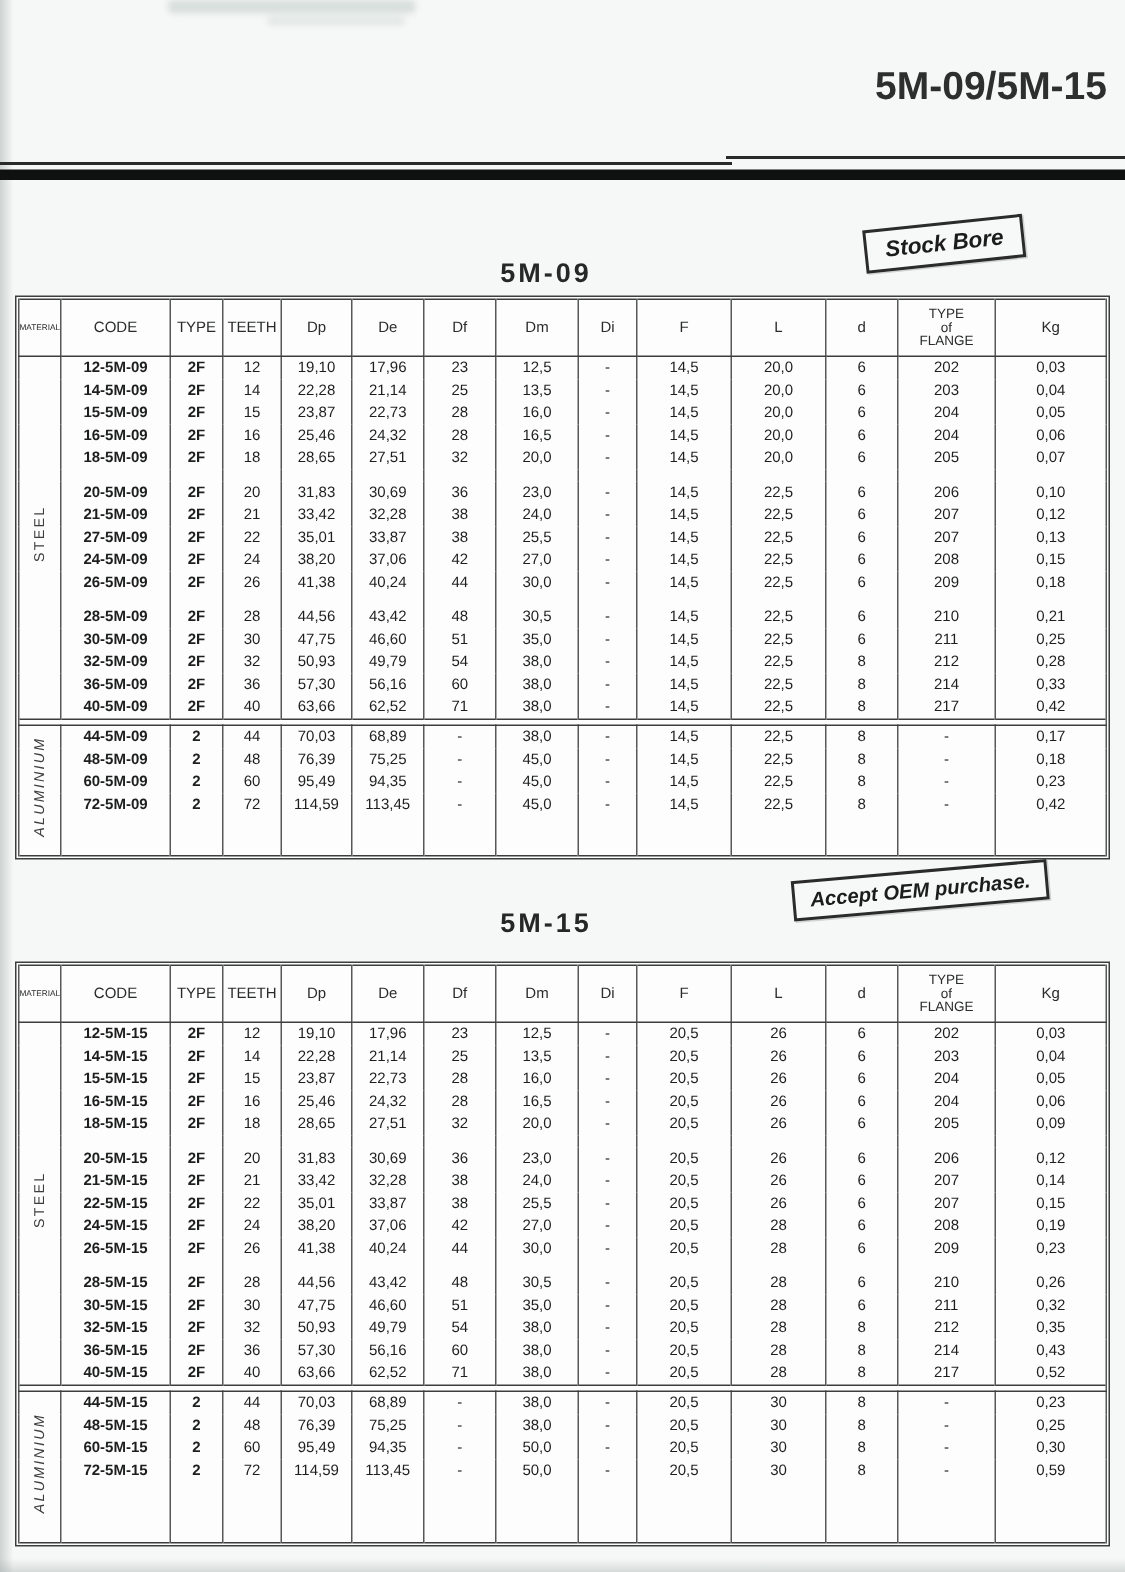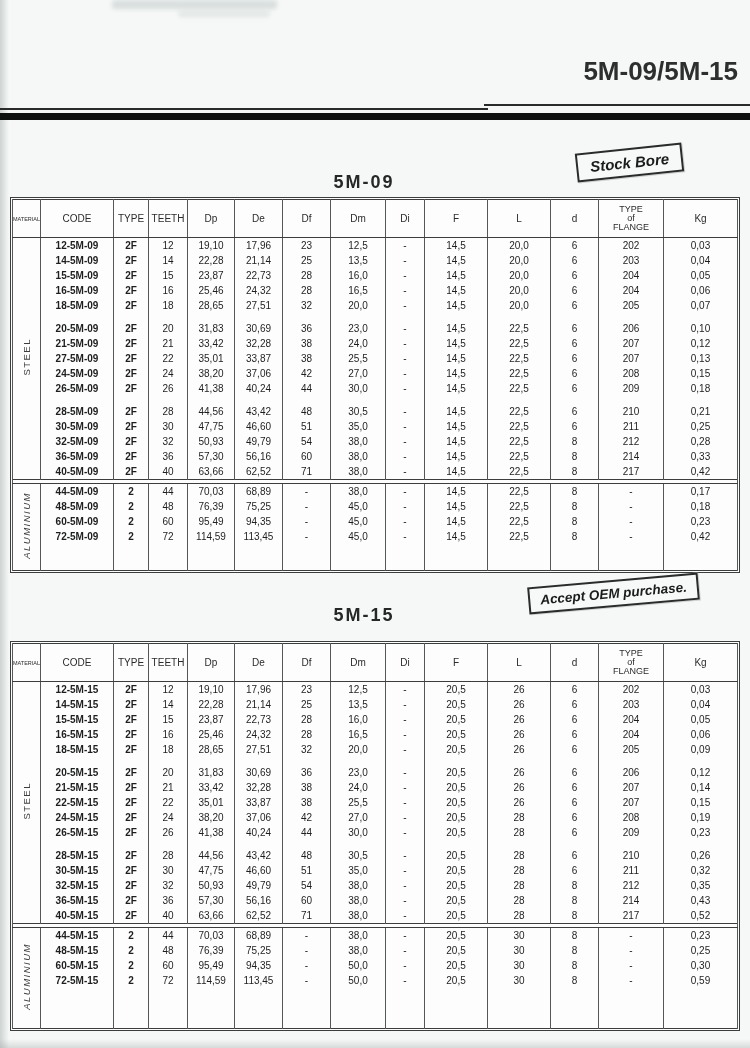--- a/index.html
+++ b/index.html
@@ -15,21 +15,21 @@
   .edge-bottom{position:absolute;left:0;bottom:0;width:100%;height:9px;
     background:linear-gradient(to top,rgba(140,152,150,.30),rgba(140,152,150,0));}
   .smudge-a{position:absolute;left:112px;top:0;width:165px;height:9px;
     background:rgba(150,165,162,.30);filter:blur(2px);border-radius:3px;}
   .smudge-b{position:absolute;left:178px;top:11px;width:92px;height:6px;
     background:rgba(150,165,162,.20);filter:blur(2px);border-radius:3px;}
 
   
   .title-block{position:absolute;left:130px;top:33px;line-height:31px;
     font-size:27px;font-weight:bold;letter-spacing:.5px;color:#2c2f2e;}
-  .model-range{position:absolute;right:12px;top:56px;font-size:26px;font-weight:bold;
+  .model-range{position:absolute;right:12px;top:42px;font-size:26px;font-weight:bold;
     letter-spacing:0;color:#2c2f2e;}
   .rule-thin-left{position:absolute;left:0;top:108px;width:488px;height:2px;background:#2a2a2a;}
   .rule-thin-right{position:absolute;left:484px;top:104px;width:266px;height:2px;background:#2a2a2a;}
   .rule-thick{position:absolute;left:0;top:113px;width:750px;height:7px;background:#0f1010;}
 
   
   .badge{position:absolute;border:2px solid #2b2b2b;background:#f7f9f9;
     font-weight:bold;font-style:italic;color:#1c1c1c;white-space:nowrap;
     box-shadow:1px 1px 0 rgba(90,100,98,.25);z-index:5;}
   .badge.stock{left:576px;top:148px;padding:4px 12px;font-size:15px;transform:rotate(-6deg);}

